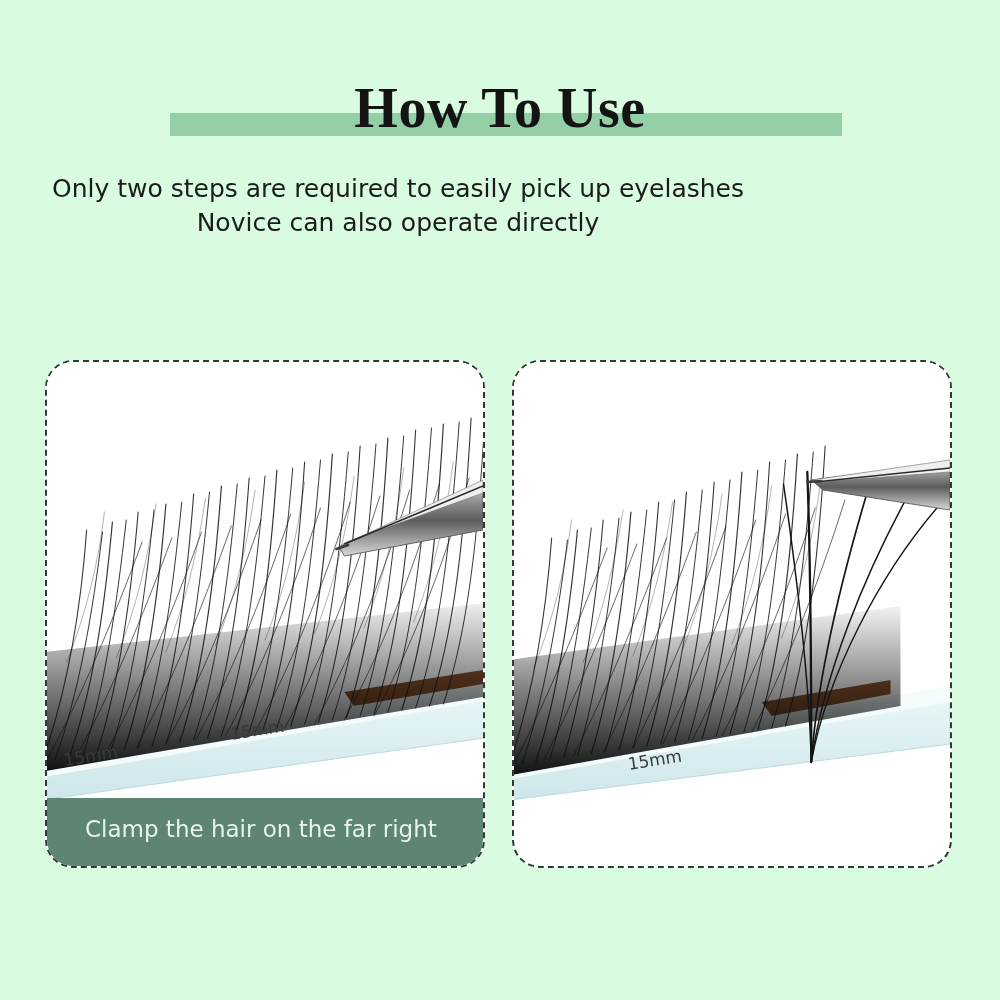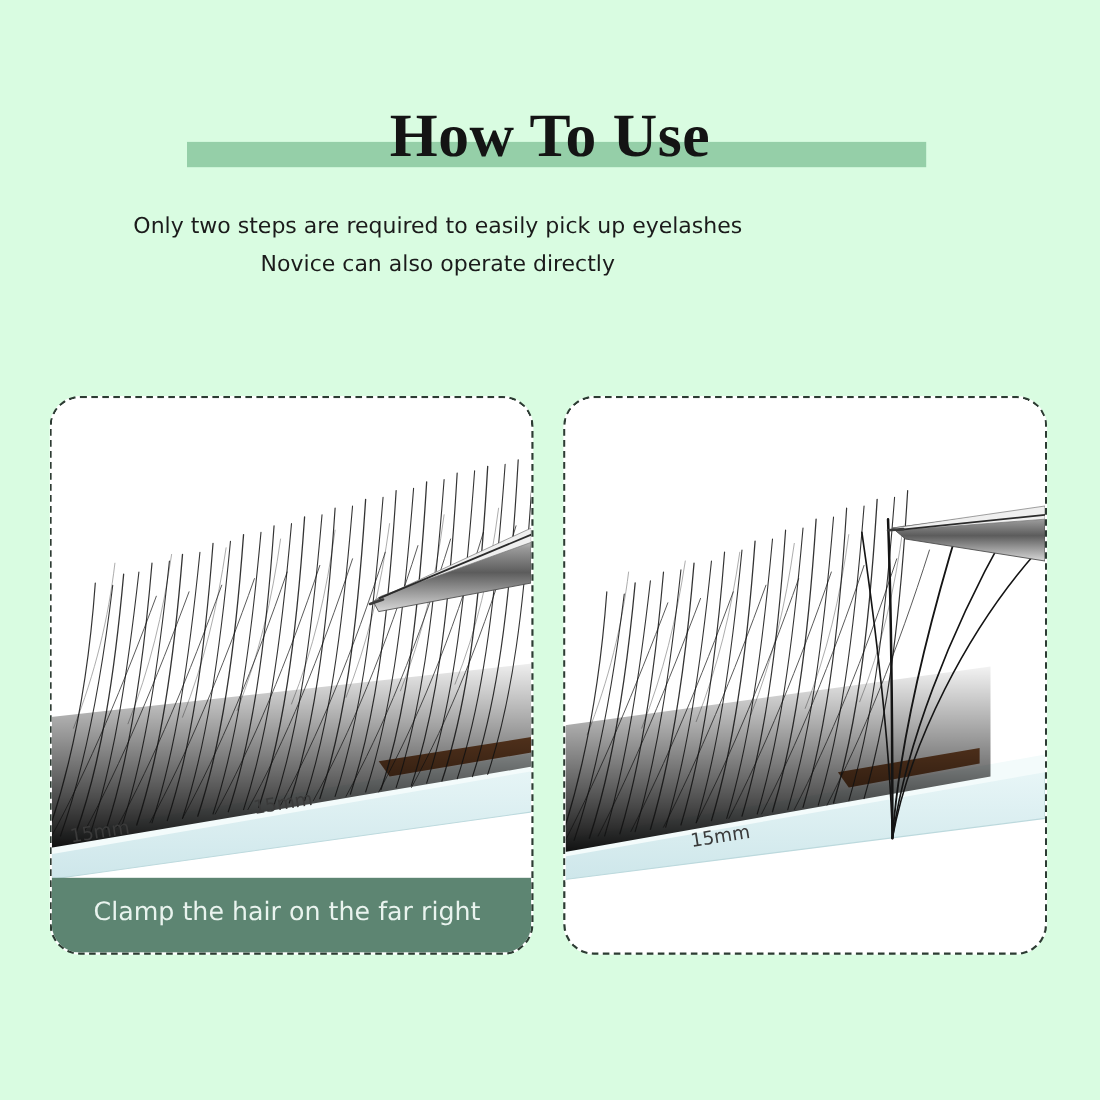--- a/index.html
+++ b/index.html
@@ -11,21 +11,21 @@
     height: 1000px;
     background: #d9fce1;
     font-family: "Liberation Sans", sans-serif;
     overflow: hidden;
     position: relative;
   }
 
   
   .header {
     position: absolute;
-    top: 16px; left: 0;
+    top: 0; left: 0;
     width: 1000px;
     height: 300px;
     text-decoration: underline;
   }
   .title-wrap {
     position: absolute;
     top: 68px; left: 0;
     width: 1000px;
     height: 80px;
     text-align: center;
@@ -47,21 +47,21 @@
     color: #141414;
     letter-spacing: 0.5px;
     line-height: 80px;
   }
   .subtitle {
     position: absolute;
     top: 172px; left: 0;
     width: 796px;
     text-align: center;
     color: #1b1b1b;
-    font-size: 20px;
+    font-size: 25px;
     line-height: 34px;
     font-family: "DejaVu Sans", sans-serif;
     font-weight: 400;
   }
   .subtitle div { white-space: nowrap; }
 
   
   .cards {
     position: absolute;
     top: 360px;

